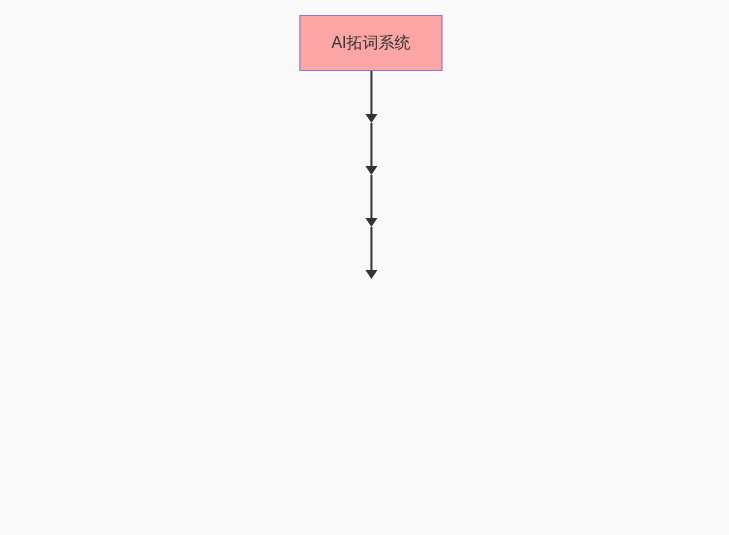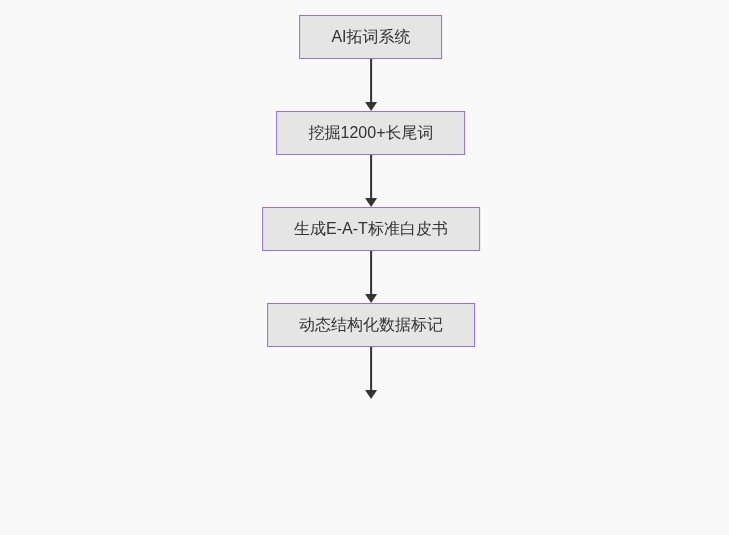--- a/index.html
+++ b/index.html
@@ -22,23 +22,23 @@
     position: absolute;
     left: 371px;
     top: 15px;
     transform: translateX(-50%);
     display: flex;
     flex-direction: column;
     align-items: center;
   }
   .node {
     box-sizing: border-box;
-    height: 44px;
+    height: 56px;
     padding: 0 31px;
-    background: #e5e5e5;
+    background: #fca5a5;
     border: 1px solid #9370DB;
     display: flex;
     align-items: center;
     justify-content: center;
     white-space: nowrap;
   }
   .node span {
     font-size: 16px;
     color: #333333;
     line-height: 1;
@@ -70,41 +70,32 @@
 
     <div class="node">
       <span>AI拓词系统</span>
     </div>
 
     <div class="edge">
       <div class="edge-line"></div>
       <div class="edge-head"></div>
     </div>
 
-    <div class="node">
-      <span>挖掘1200+长尾词</span>
-    </div>
 
     <div class="edge">
       <div class="edge-line"></div>
       <div class="edge-head"></div>
     </div>
 
-    <div class="node">
-      <span>生成E-A-T标准白皮书</span>
-    </div>
 
     <div class="edge">
       <div class="edge-line"></div>
       <div class="edge-head"></div>
     </div>
 
-    <div class="node">
-      <span>动态结构化数据标记</span>
-    </div>
 
     <div class="edge">
       <div class="edge-line"></div>
       <div class="edge-head"></div>
     </div>
 
 
   </div>
 </div>
 

